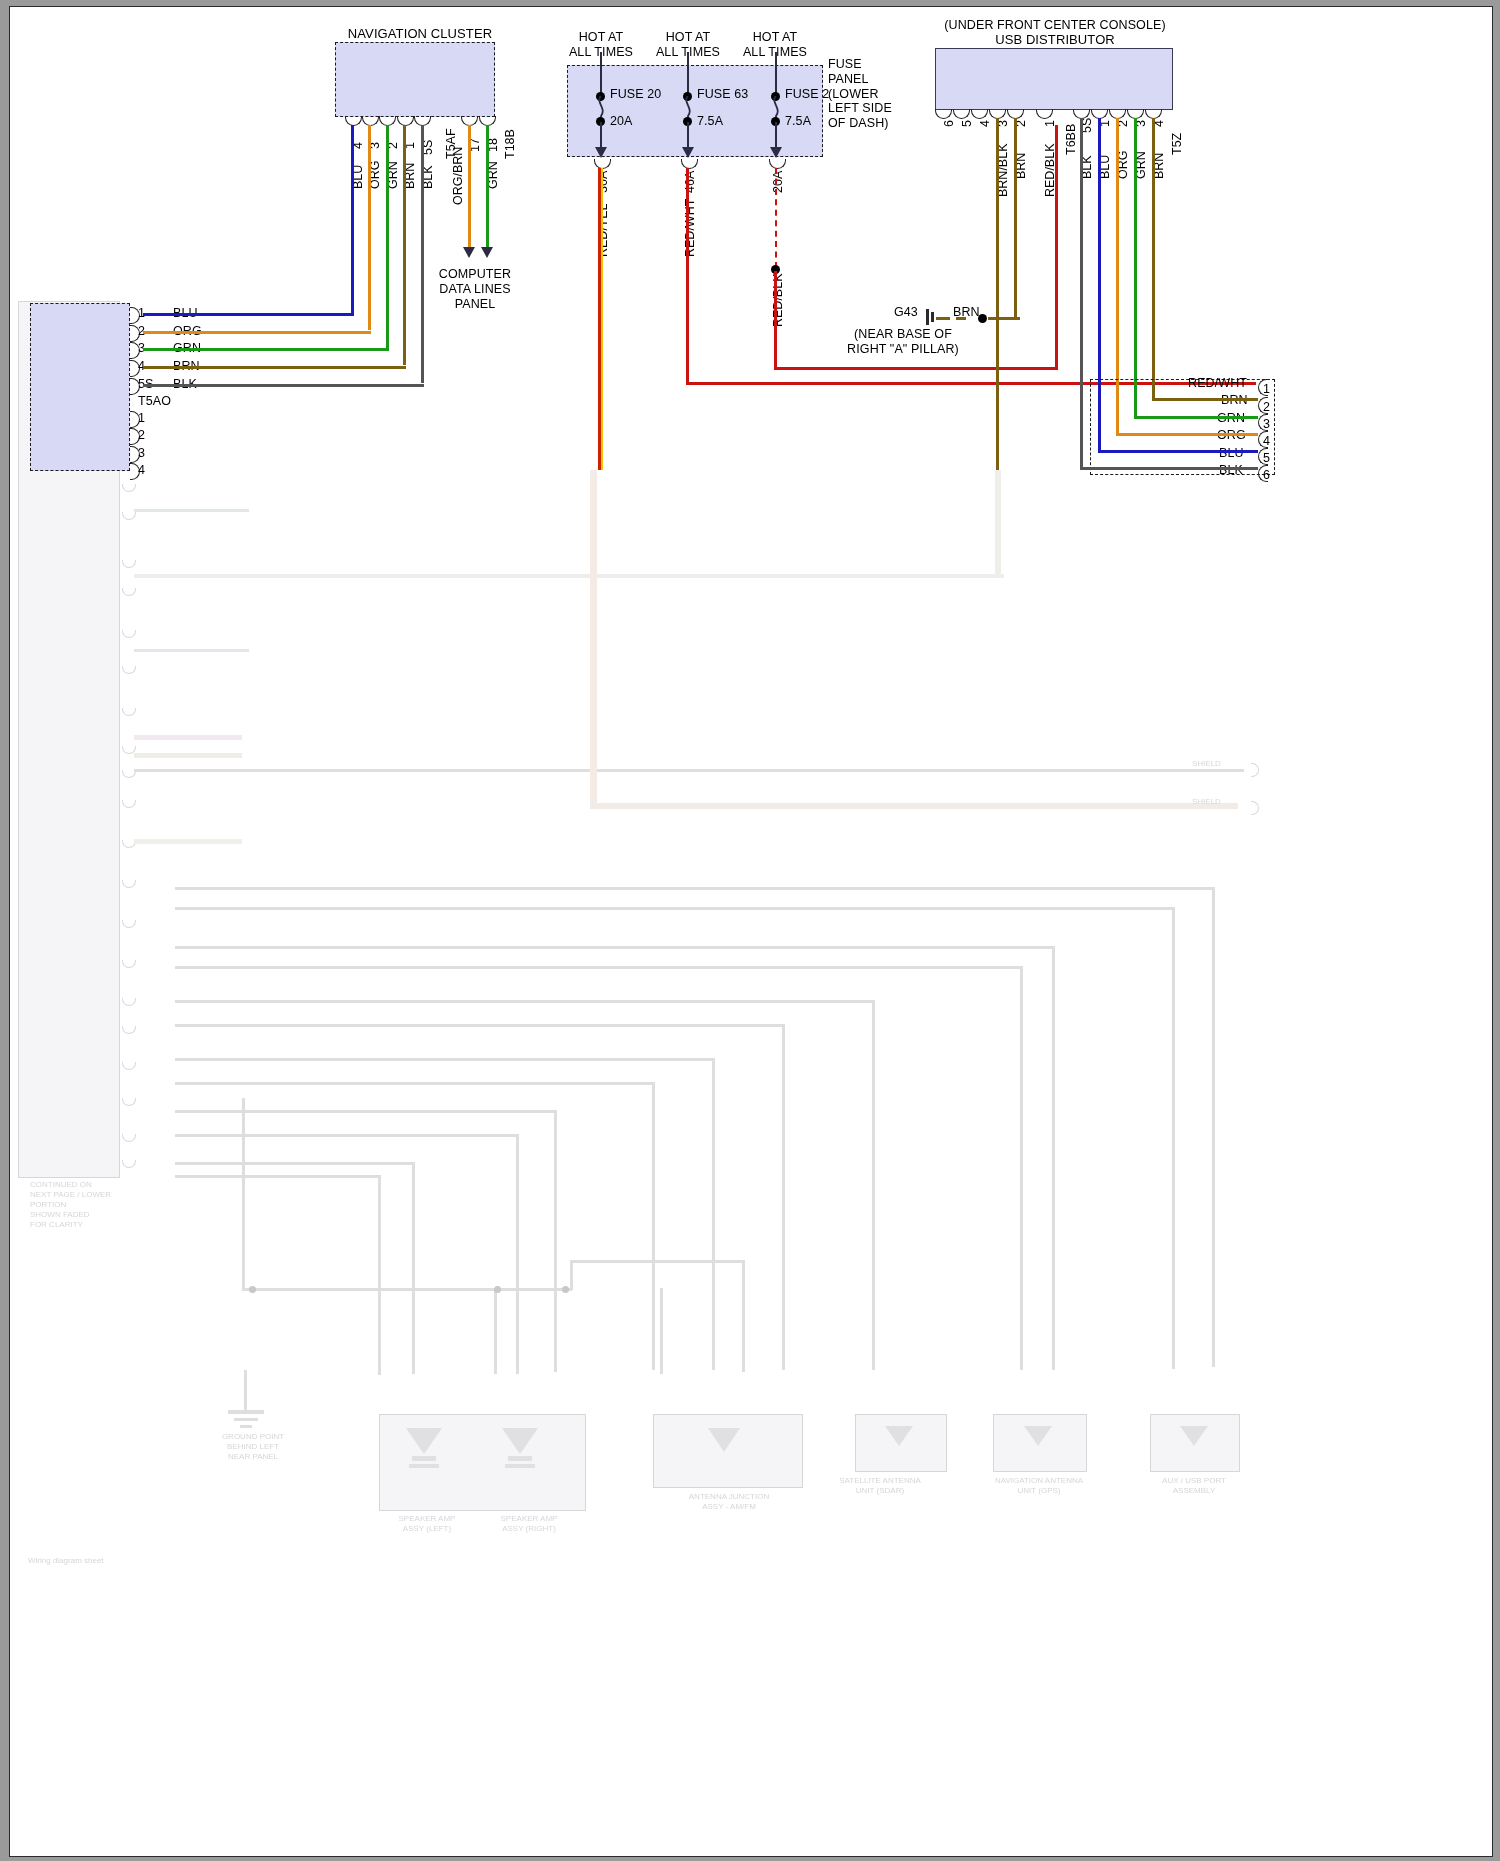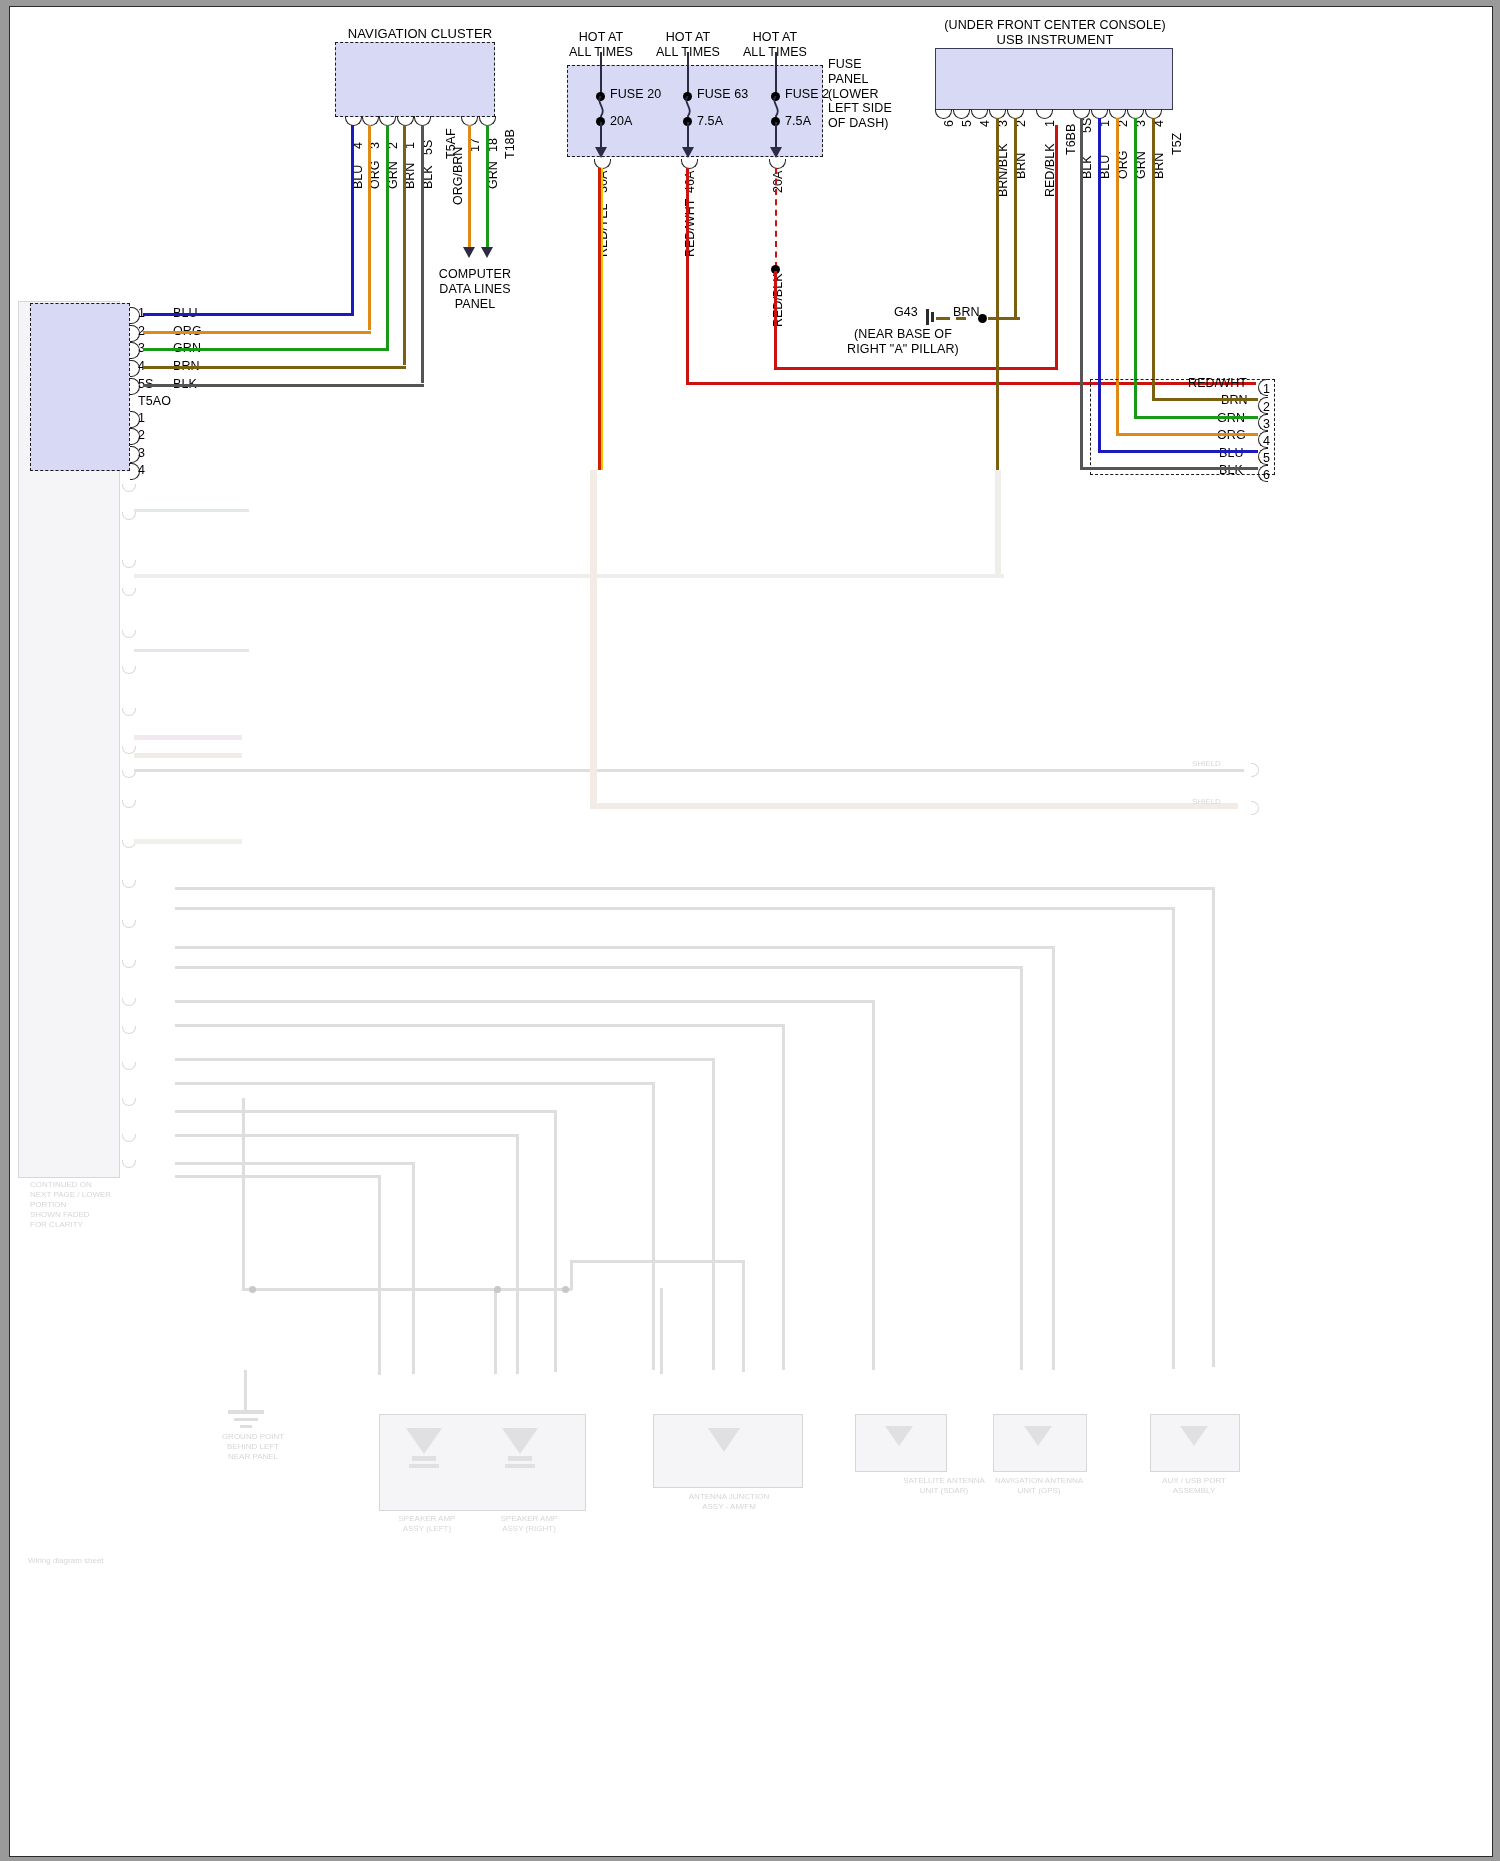--- a/index.html
+++ b/index.html
@@ -163,21 +163,21 @@
     <div style="position:absolute;left:1170px;top:956px;">
       <div style="width:0;height:0;border-left:14px solid transparent;border-right:14px solid transparent;border-top:20px solid #8f8f9f;"></div>
     </div>
 
     <div class="ftxt c" style="left:358px;top:1044px;width:118px;">SPEAKER AMP
 ASSY (LEFT)</div>
     <div class="ftxt c" style="left:460px;top:1044px;width:118px;">SPEAKER AMP
 ASSY (RIGHT)</div>
     <div class="ftxt c" style="left:650px;top:1022px;width:138px;">ANTENNA JUNCTION
 ASSY - AM/FM</div>
-    <div class="ftxt c" style="left:872px;top:1006px;width:124px;">SATELLITE ANTENNA
+    <div class="ftxt c" style="left:808px;top:1006px;width:124px;">SATELLITE ANTENNA
 UNIT (SDAR)</div>
     <div class="ftxt c" style="left:966px;top:1006px;width:126px;">NAVIGATION ANTENNA
 UNIT (GPS)</div>
     <div class="ftxt c" style="left:1124px;top:1006px;width:120px;">AUX / USB PORT
 ASSEMBLY</div>
 
     <div class="ftxt" style="left:20px;top:710px;">CONTINUED ON
 NEXT PAGE / LOWER
 PORTION
 SHOWN FADED
@@ -315,21 +315,21 @@
   </div>
   <div class="lbl" style="left:943px;top:298px;">BRN</div>
   <div class="w" style="left:926px;top:310px;width:14px;height:2.5px;background:#7a6010;"></div>
   <div class="w" style="left:946px;top:310px;width:10px;height:2.5px;background:#7a6010;"></div>
   <div class="w" style="left:978px;top:310px;width:32px;height:2.5px;background:#7a6010;"></div>
   <div class="dot" style="left:968px;top:307px;"></div>
   <div class="lbl c" style="left:798px;top:320px;width:190px;">(NEAR BASE OF
 RIGHT "A" PILLAR)</div>
 
   <div class="lbl c" style="left:920px;top:11px;width:250px;">(UNDER FRONT CENTER CONSOLE)</div>
-  <div class="lbl c" style="left:920px;top:25px;width:250px;font-size:13px;">USB INSTRUMENT</div>
+  <div class="lbl c" style="left:920px;top:25px;width:250px;font-size:13px;">USB DISTRIBUTOR</div>
   <div class="boxs" style="left:925px;top:41px;width:238px;height:62px;"></div>
 
   <div>
     <div class="pin" style="left:925px;top:102px;"></div>
     <div class="pin" style="left:943px;top:102px;"></div>
     <div class="pin" style="left:961px;top:102px;"></div>
     <div class="pin" style="left:979px;top:102px;"></div>
     <div class="pin" style="left:997px;top:102px;"></div>
     <div class="pin" style="left:1026px;top:102px;"></div>
   </div>

